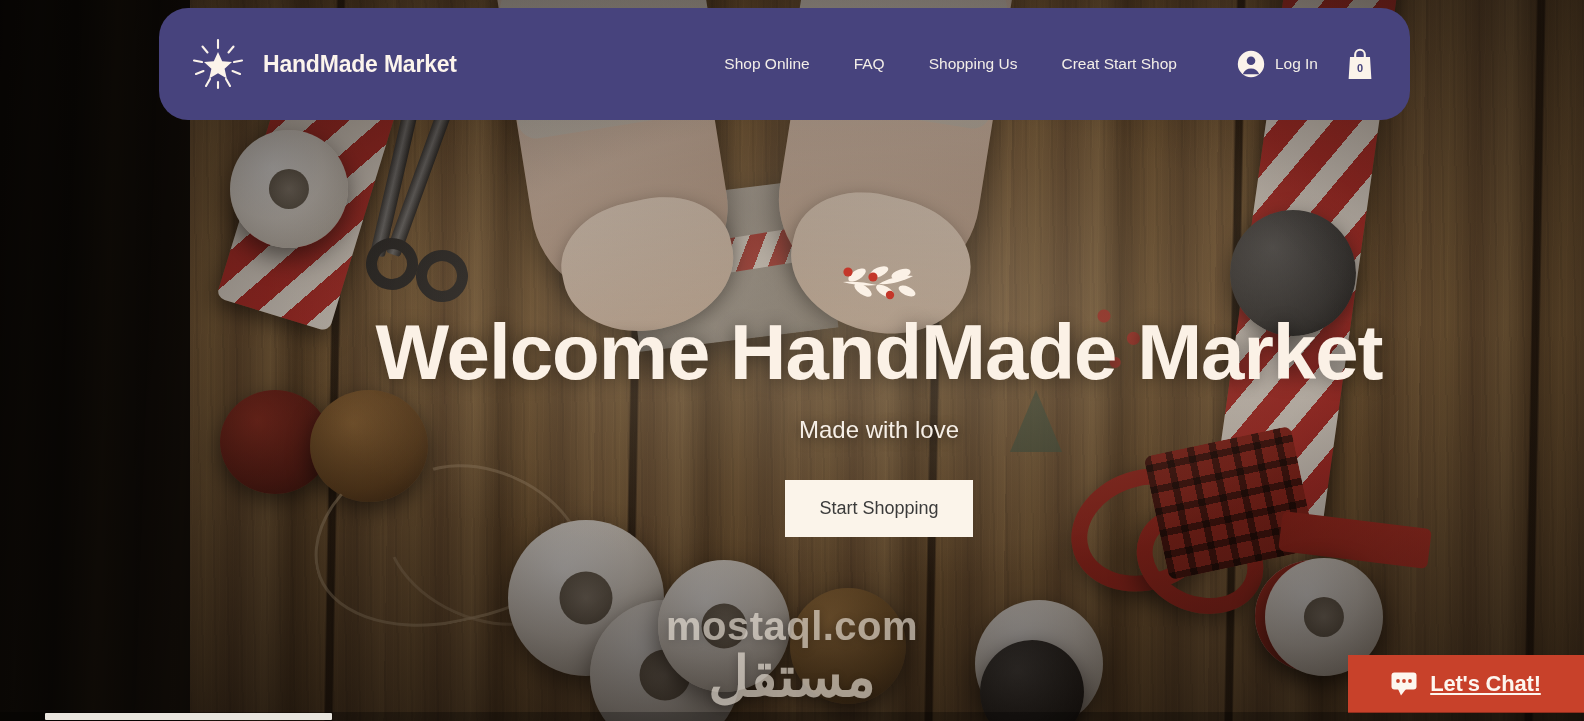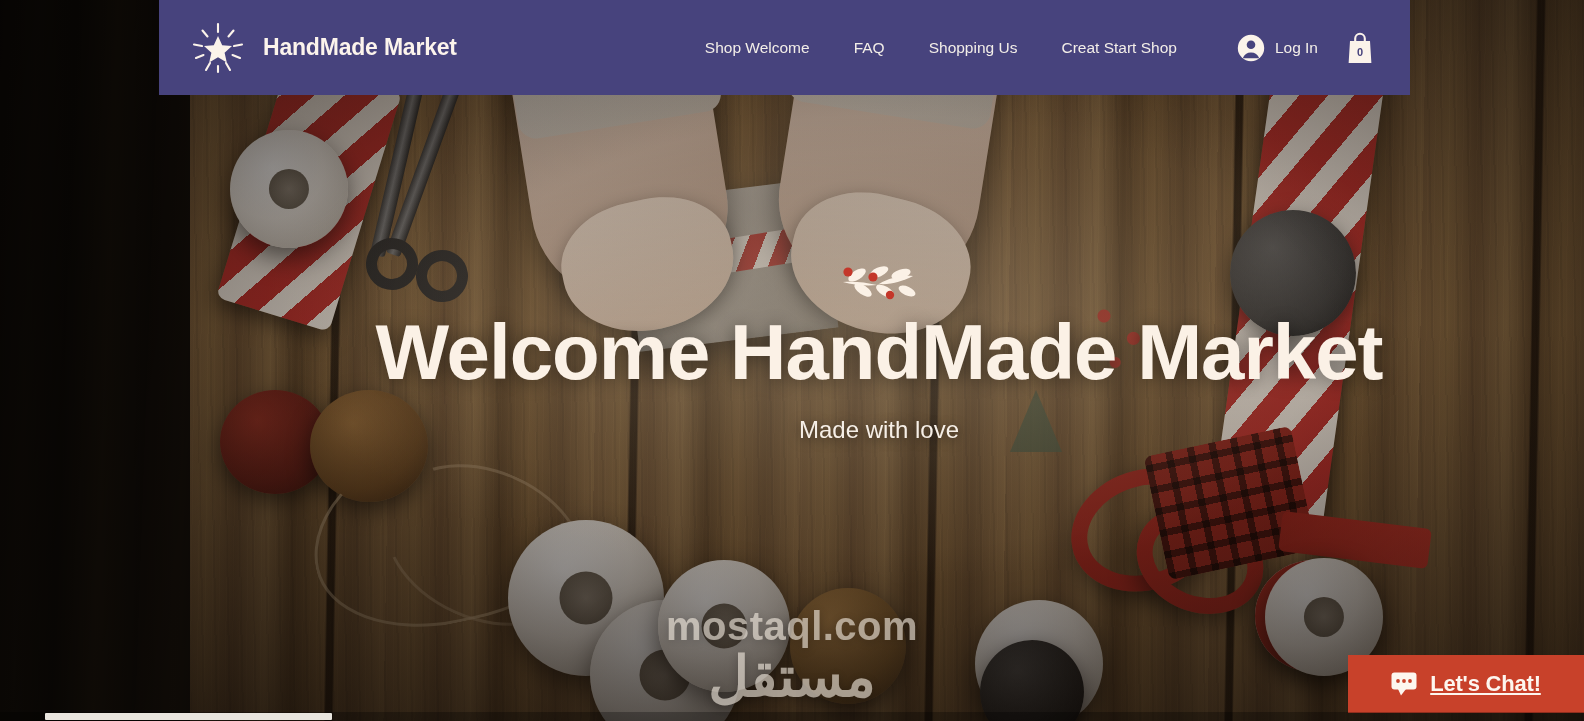--- a/index.html
+++ b/index.html
@@ -224,24 +224,25 @@
     left:900px; top:300px; width:70px; height:80px;
     background:
       radial-gradient(circle at 20% 20%, #b33026 0 6px, transparent 7px),
       radial-gradient(circle at 62% 48%, #b33026 0 6px, transparent 7px),
       radial-gradient(circle at 36% 78%, #b33026 0 5px, transparent 6px);
   }
 
   
   #header {
     position:absolute;
-    left:159px; top:0; width:1251px; height:95px;
+    left:159px; top:8px; width:1251px; height:112px;
     background:#47437d;
     display:flex; align-items:center;
     z-index:30;
+    border-radius:29px;
   }
   #logo-block { display:flex; align-items:center; margin-left:33px; }
   #logo-icon { width:52px; height:52px; flex:0 0 52px; }
   #brand-title {
     margin-left:19px;
     color:#fcf4ec;
     font-size:23px;
     font-weight:bold;
     letter-spacing:-.2px;
     white-space:nowrap;
@@ -435,21 +436,21 @@
               <line x1="10" y1="24" x2="2" y2="22.5"></line>
               <line x1="15.5" y1="14.5" x2="10.5" y2="8.5"></line>
             </g>
           </g>
         </svg>
       </span>
       <span id="brand-title">HandMade Market</span>
     </div>
 
     <nav id="nav">
-      <a class="nav-link">Shop Welcome</a>
+      <a class="nav-link">Shop Online</a>
       <a class="nav-link">FAQ</a>
       <a class="nav-link">Shopping Us</a>
       <a class="nav-link">Creat Start Shop</a>
 
       <div id="account">
         <span id="avatar-icon">
           <svg viewBox="0 0 28 28" width="28" height="28" aria-hidden="true">
             <circle cx="14" cy="14" r="13.2" fill="#fbf3ea"></circle>
             <circle cx="14" cy="10.8" r="4.3" fill="#47437d"></circle>
             <path d="M5.8 24.2a8.8 8.8 0 0 1 16.4 0z" fill="#47437d"></path>
@@ -482,20 +483,21 @@
           <path d="M10 24c10-1 22 0 34 3-11 1-24 0-34-3z"></path>
         </g>
         <circle cx="15" cy="14" r="4.6" fill="#c4372a"></circle>
         <circle cx="40" cy="19" r="4.6" fill="#c4372a"></circle>
         <circle cx="57" cy="37" r="4.2" fill="#c4372a"></circle>
       </svg>
     </span>
 
     <h1 id="hero-title">Welcome HandMade Market</h1>
     <p id="hero-sub">Made with love</p>
+    <button id="cta-button">Start Shopping</button>
   </div>
 
   <div id="watermark">
     <div id="wm-en">mostaql.com</div>
     <div id="wm-ar">مستقل</div>
   </div>
 
   <div id="chat-widget">
     <span id="chat-icon">
       <svg viewBox="0 0 26 24" width="26" height="24" aria-hidden="true">

